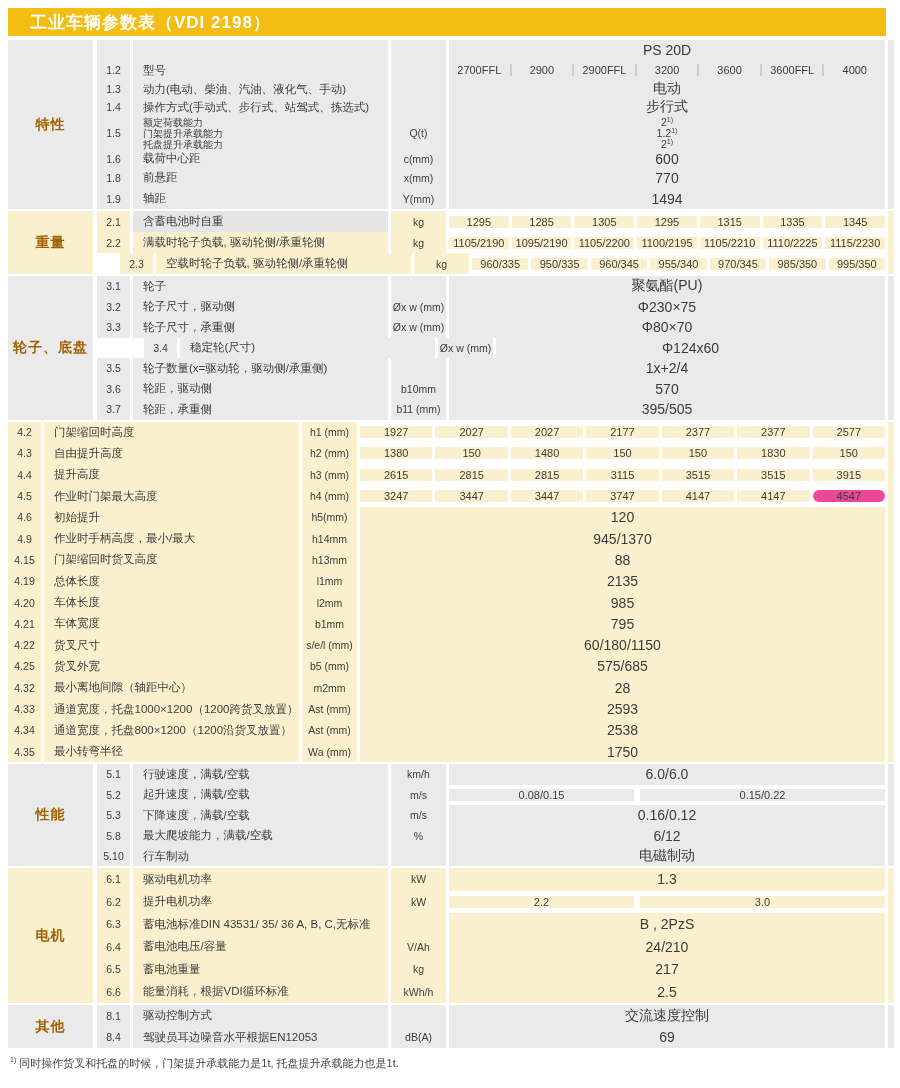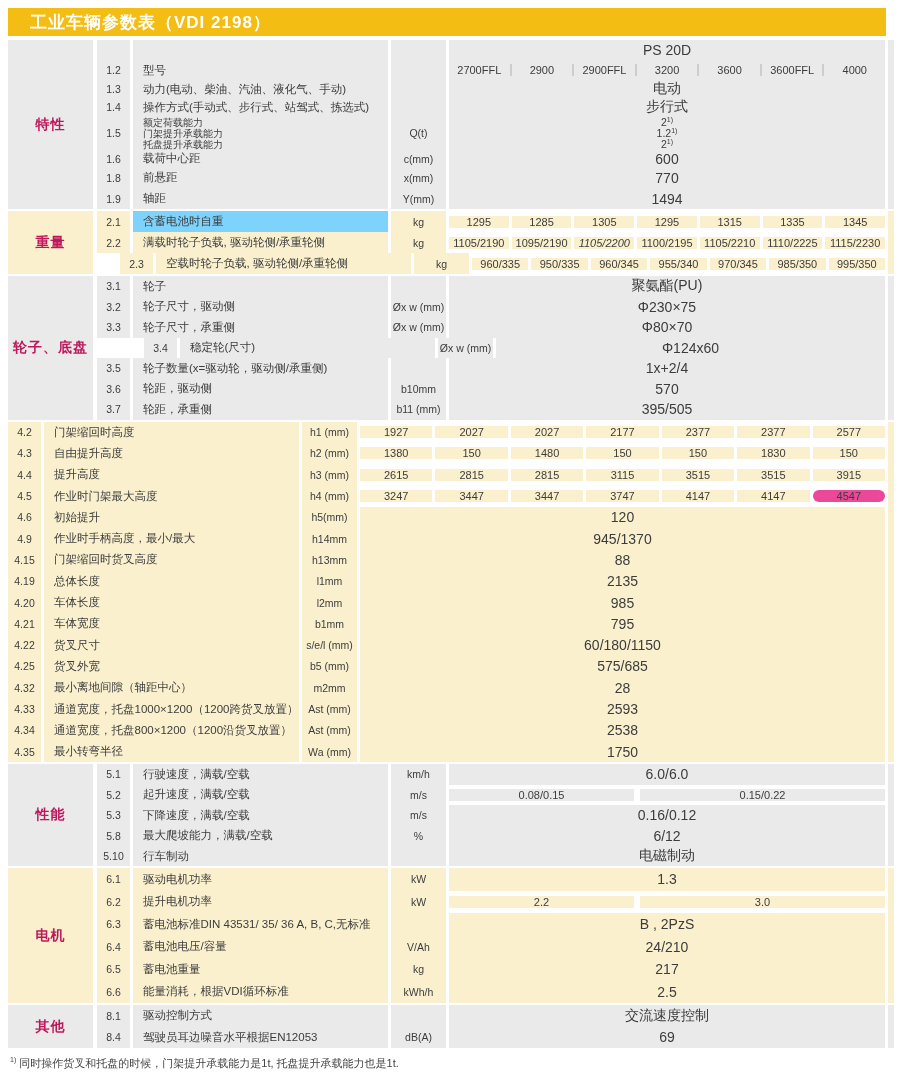--- a/index.html
+++ b/index.html
@@ -4,21 +4,21 @@
 <style>
   html,body{margin:0;padding:0;background:#ffffff;}
   body{width:900px;height:1088px;font-family:"Liberation Sans","DejaVu Sans",sans-serif;color:#3c3c3c;}
   .page{position:relative;width:900px;height:1088px;background:#fff;overflow:hidden;}
   .titlebar{position:absolute;left:8px;top:8px;width:878px;height:28px;background:#F3BD13;
             display:flex;align-items:center;padding-left:22px;box-sizing:border-box;}
   .titlebar span{color:#ffffff;font-weight:bold;font-size:17px;letter-spacing:1px;}
   .table{position:absolute;left:8px;top:40px;width:886px;}
   .section{display:flex;column-gap:4px;margin-bottom:2px;}
   .cat{flex:0 0 85px;display:flex;align-items:center;justify-content:center;
-       font-weight:bold;font-size:14px;color:#be185d;letter-spacing:1px;}
+       font-weight:bold;font-size:14px;color:#a16207;letter-spacing:1px;}
   .rows{flex:1;display:flex;flex-direction:column;}
   .row{display:grid;grid-template-columns:33px 255px 55px 1fr 6px;column-gap:3px;}
   .cell{display:flex;align-items:center;overflow:visible;}
   .num{justify-content:center;font-size:10.5px;}
   .desc{padding-left:10px;font-size:11.5px;white-space:nowrap;box-sizing:border-box;}
   .desc.multi{flex-direction:column;align-items:flex-start;justify-content:center;font-size:10px;line-height:11px;}
   .unit{justify-content:center;font-size:10.5px;white-space:nowrap;}
   .center{justify-content:center;font-size:14px;}
   .models{display:flex;align-items:center;}
   .mcell{flex:1;text-align:center;font-size:11px;}
@@ -122,41 +122,41 @@
             <div class="cell val center" style="background: rgb(234, 234, 234);">1494</div>
             <div class="strip" style="background: rgb(234, 234, 234);"></div>
           </div>
         </div>
       </div>
       <div class="section">
         <div class="cat" style="background: rgb(250, 240, 206);">重量</div>
         <div class="rows">
           <div class="row" style="height: 21px;">
             <div class="cell num" style="background: rgb(250, 240, 206);">2.1</div>
-            <div class="cell desc" style="background: #7dd3fc;">含蓄电池时自重</div>
+            <div class="cell desc" style="background: #e5e5e5;">含蓄电池时自重</div>
             <div class="cell unit" style="background: rgb(250, 240, 206);">kg</div>
             <div class="cell val cells">
               <div class="vcell" style="background: rgb(250, 240, 206);">1295</div>
               <div class="vcell" style="background: rgb(250, 240, 206);">1285</div>
               <div class="vcell" style="background: rgb(250, 240, 206);">1305</div>
               <div class="vcell" style="background: rgb(250, 240, 206);">1295</div>
               <div class="vcell" style="background: rgb(250, 240, 206);">1315</div>
               <div class="vcell" style="background: rgb(250, 240, 206);">1335</div>
               <div class="vcell" style="background: rgb(250, 240, 206);">1345</div>
             </div>
             <div class="strip" style="background: rgb(250, 240, 206);"></div>
           </div>
           <div class="row" style="height: 21px;">
             <div class="cell num" style="background: rgb(250, 240, 206);">2.2</div>
             <div class="cell desc" style="background: rgb(250, 240, 206);">满载时轮子负载, 驱动轮侧/承重轮侧</div>
             <div class="cell unit" style="background: rgb(250, 240, 206);">kg</div>
             <div class="cell val cells">
               <div class="vcell" style="background: rgb(250, 240, 206);">1105/2190</div>
               <div class="vcell" style="background: rgb(250, 240, 206);">1095/2190</div>
-              <div class="vcell" style="background: rgb(250, 240, 206); font-style: italic;">1105/2200</div>
+              <div class="vcell" style="background: rgb(250, 240, 206);">1105/2200</div>
               <div class="vcell" style="background: rgb(250, 240, 206);">1100/2195</div>
               <div class="vcell" style="background: rgb(250, 240, 206);">1105/2210</div>
               <div class="vcell" style="background: rgb(250, 240, 206);">1110/2225</div>
               <div class="vcell" style="background: rgb(250, 240, 206);">1115/2230</div>
             </div>
             <div class="strip" style="background: rgb(250, 240, 206);"></div>
           </div>
           <div class="row" style="height: 21px; padding-left: 23px;">
             <div class="cell num" style="background: rgb(250, 240, 206);">2.3</div>
             <div class="cell desc" style="background: rgb(250, 240, 206);">空载时轮子负载, 驱动轮侧/承重轮侧</div>

